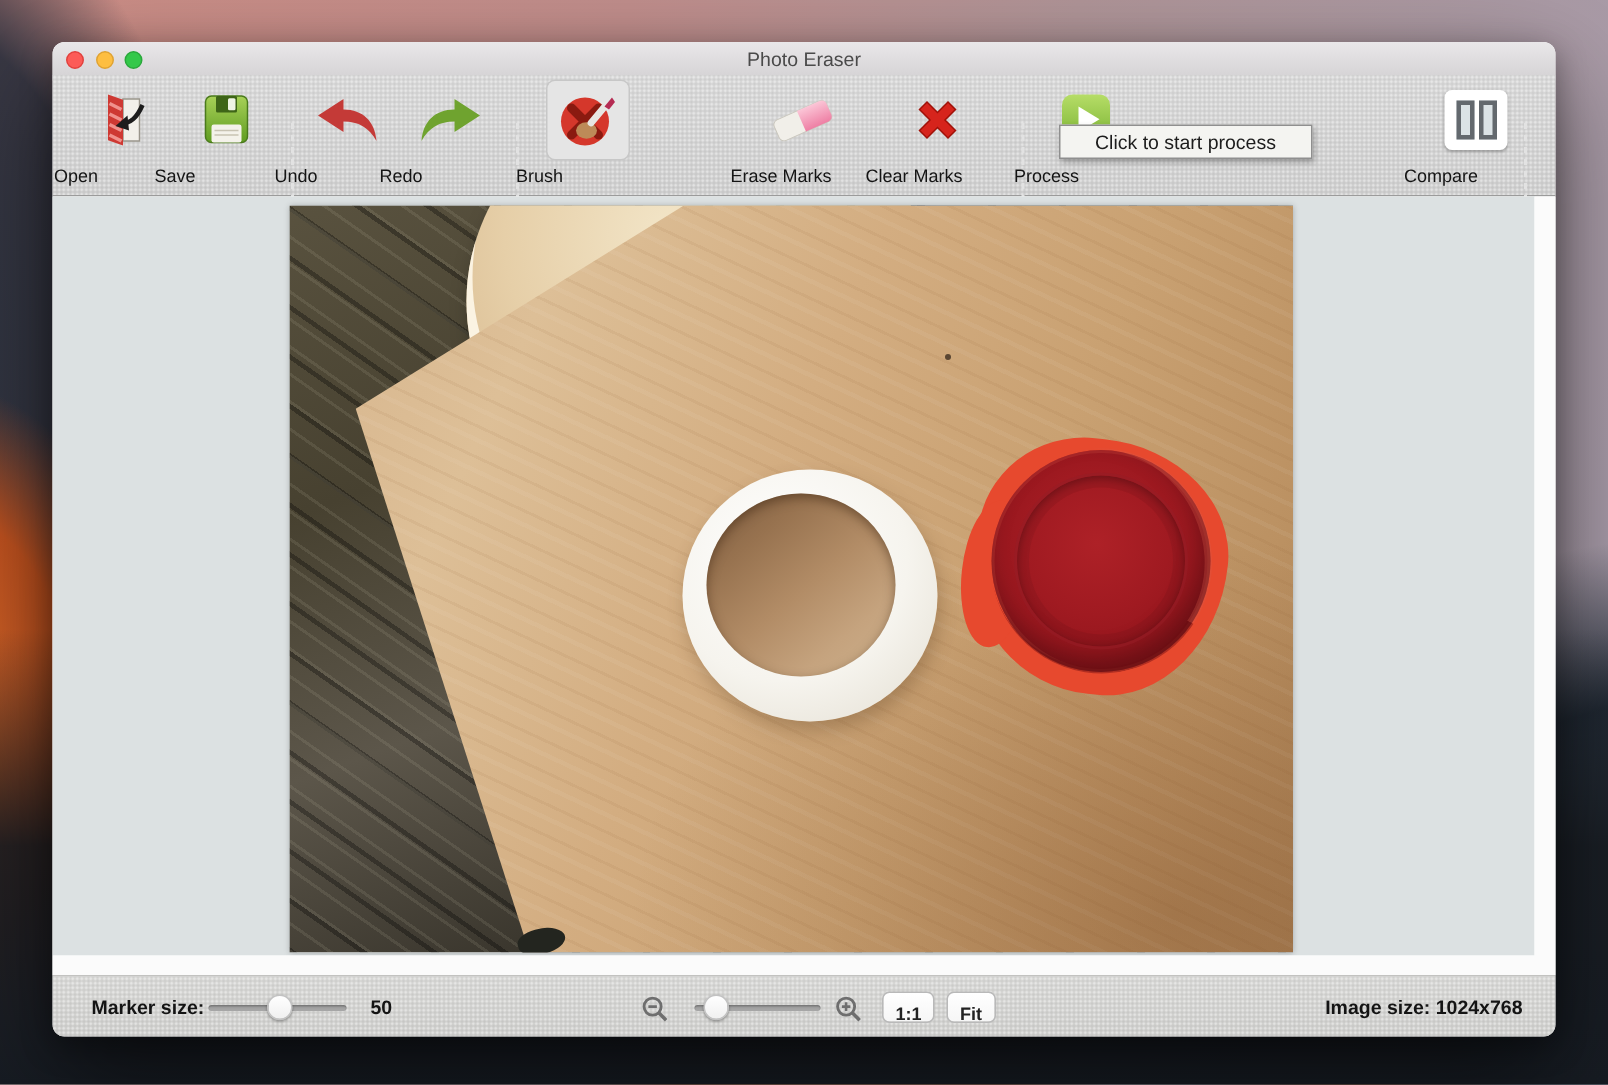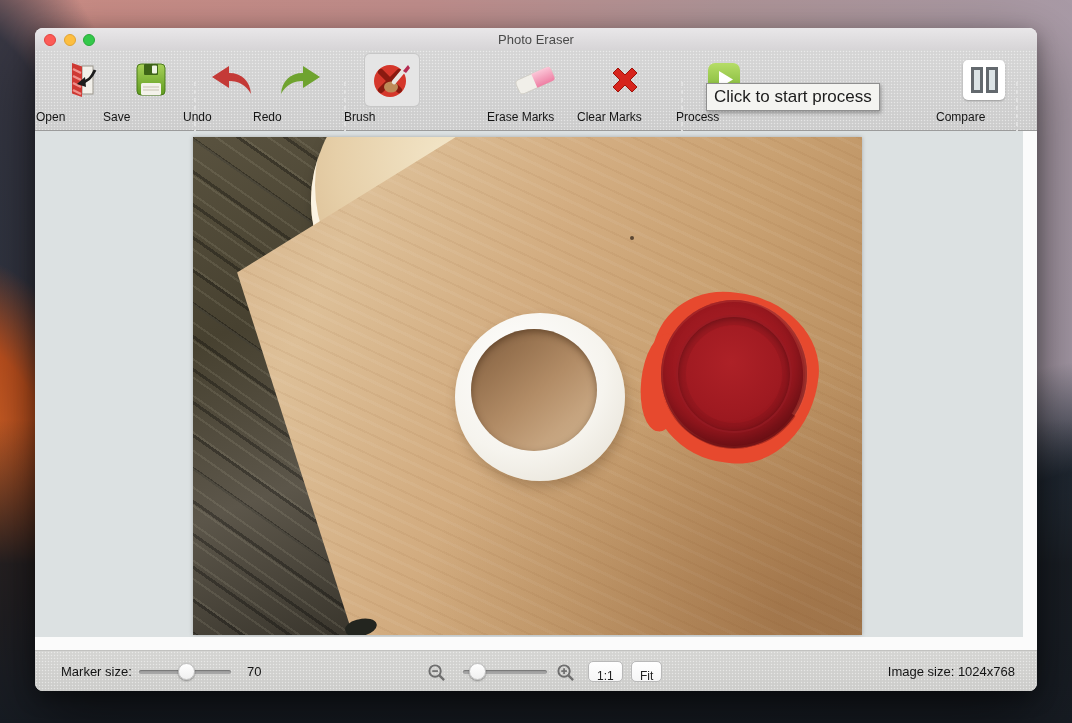--- a/index.html
+++ b/index.html
@@ -57,21 +57,21 @@
   }
   .tool.selected .iconbox { background:#e5e5e5; box-shadow:0 0 0 1px #c7c7c7; }
   .tool-label { font-size:12px; color:#141414; margin-top:4px; white-space:nowrap; }
   .tb-divider {
     position:absolute; top:32px; width:2px; height:58px;
     background:repeating-linear-gradient(to bottom, #e2e2e2 0 4px, rgba(0,0,0,0) 4px 8px);
   }
   .tooltip {
     position:absolute; left:671px; top:55px; z-index:5;
     background:#f4f4f1; border:1px solid #8f8f8f; box-shadow:1px 2px 4px rgba(0,0,0,.3);
-    font-size:17px; color:#1c1c1c; padding:3px 7px; white-space:nowrap;
+    font-size:13px; color:#1c1c1c; padding:3px 23px; white-space:nowrap;
   }
   .compare-box {
     width:42px; height:40px; background:#fff; border-radius:5px;
     box-shadow:0 1px 2px rgba(0,0,0,.25);
     display:flex; align-items:center; justify-content:center; gap:3px;
   }
   .compare-pane { width:12px; height:26px; border:3px solid #63696e; background:#dbe3e6; }
 
   
   .canvas { position:absolute; left:0; top:103px; width:1002px; height:519px; background:#fbfbfb; }
@@ -143,21 +143,21 @@
   .boot { position:absolute; left:152px; top:482px; width:32px; height:17px; background:#23251f; border-radius:45% 55% 50% 50%; transform:rotate(-14deg); }
 
   
   .statusbar {
     position:absolute; left:0; top:622px; width:1002px; height:41px;
     background:
       radial-gradient(rgba(255,255,255,.45) .5px, transparent 1px) 0 0/3px 3px,
       radial-gradient(rgba(0,0,0,.05) .5px, transparent 1px) 1.5px 1.5px/3px 3px,
       linear-gradient(#d7d7d5, #cfcfcd);
     border-top:1px solid #c2c2c0;
-    font-size:13px; color:#141414;
+    font-size:13px; color:#141414;font-weight:bold;
   }
   .sb-text { position:absolute; top:13px; }
   .slider-track {
     position:absolute; top:19px; height:4px; border-radius:2px;
     background:linear-gradient(#9c9c9c,#a8a8a8); box-shadow:inset 0 1px 1px rgba(0,0,0,.25);
   }
   .slider-thumb {
     position:absolute; top:-7px; width:17px; height:17px; border-radius:50%;
     background:linear-gradient(#ffffff,#f0f0f0); border:1px solid #c2c2c2;
     box-shadow:0 1px 2px rgba(0,0,0,.35);
@@ -333,21 +333,21 @@
     <div class="scroll-h"></div>
   </div>
 
   <div class="statusbar">
     <div class="sb-text" style="left:26px">Marker size:</div>
 
     <div class="slider-track" style="left:104px; width:92px">
       <div class="slider-thumb" style="left:39px"></div>
     </div>
 
-    <div class="sb-text" style="left:212px">70</div>
+    <div class="sb-text" style="left:212px">50</div>
 
     <svg class="mag" style="left:392px" viewBox="0 0 20 20">
       <circle cx="8.5" cy="8.5" r="6" fill="none" stroke="#6e6e6e" stroke-width="2"></circle>
       <line x1="13" y1="13" x2="18" y2="18" stroke="#6e6e6e" stroke-width="2.5"></line>
       <line x1="5.5" y1="8.5" x2="11.5" y2="8.5" stroke="#6e6e6e" stroke-width="1.8"></line>
     </svg>
 
     <div class="slider-track" style="left:428px; width:84px">
       <div class="slider-thumb" style="left:6px"></div>
     </div>

